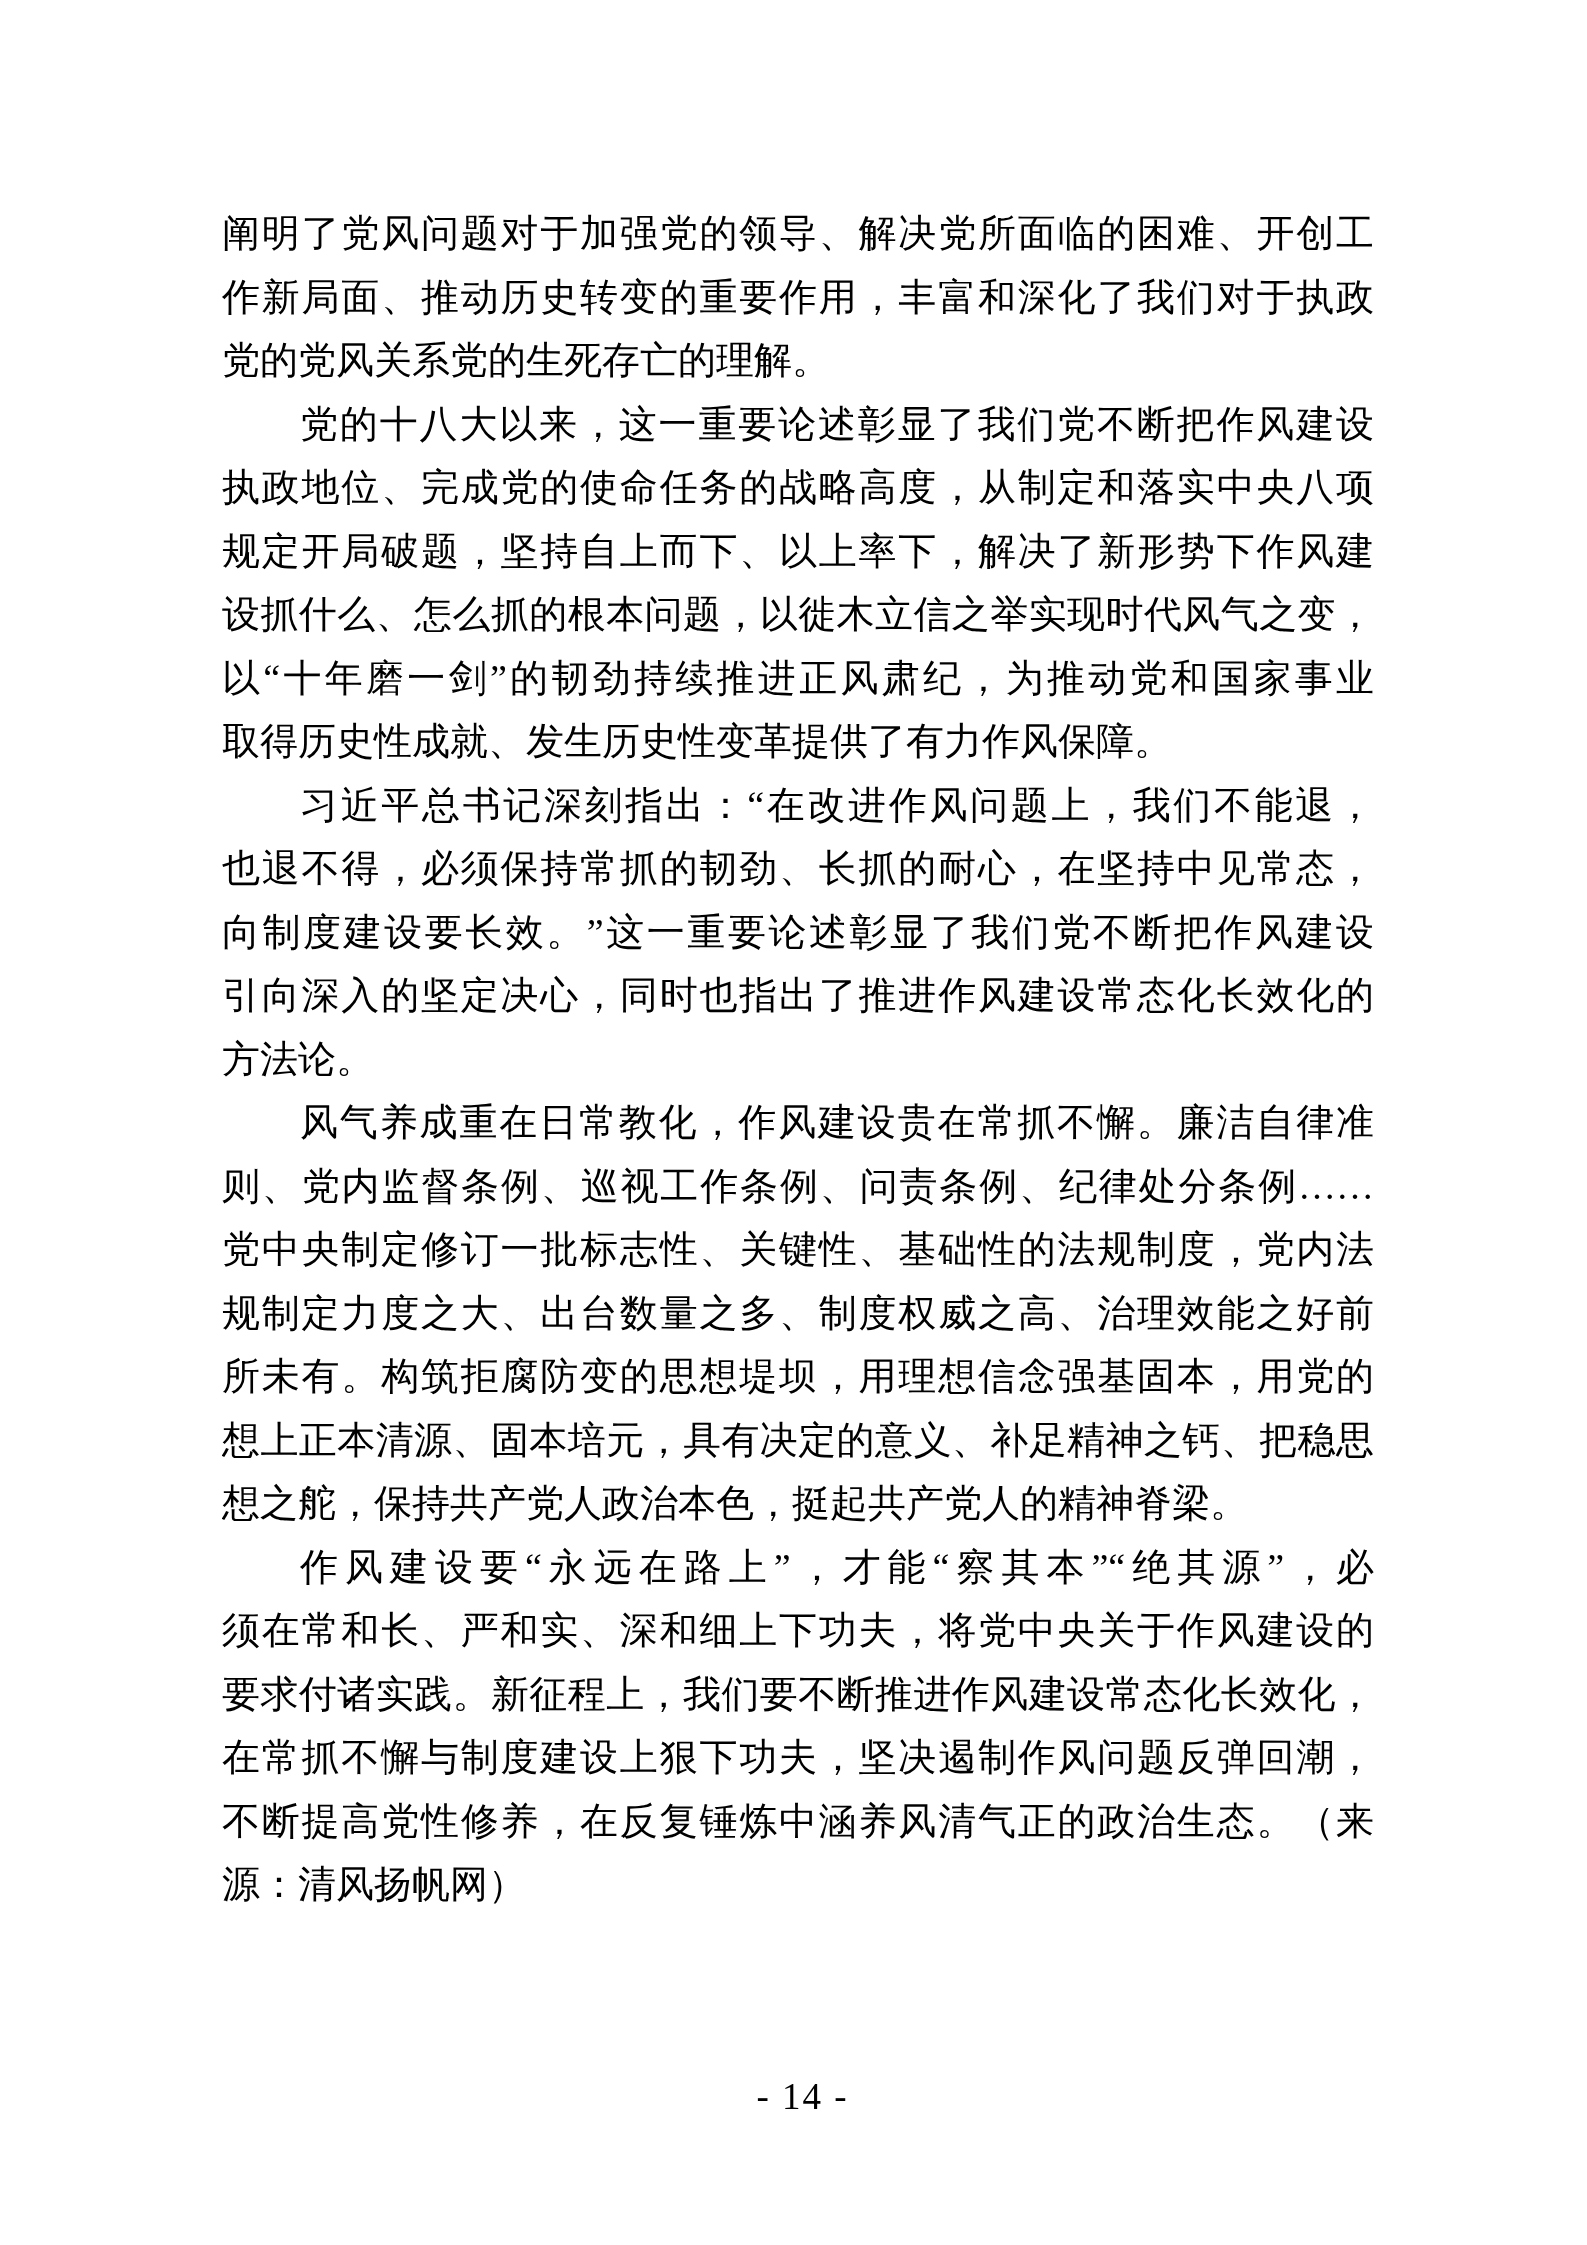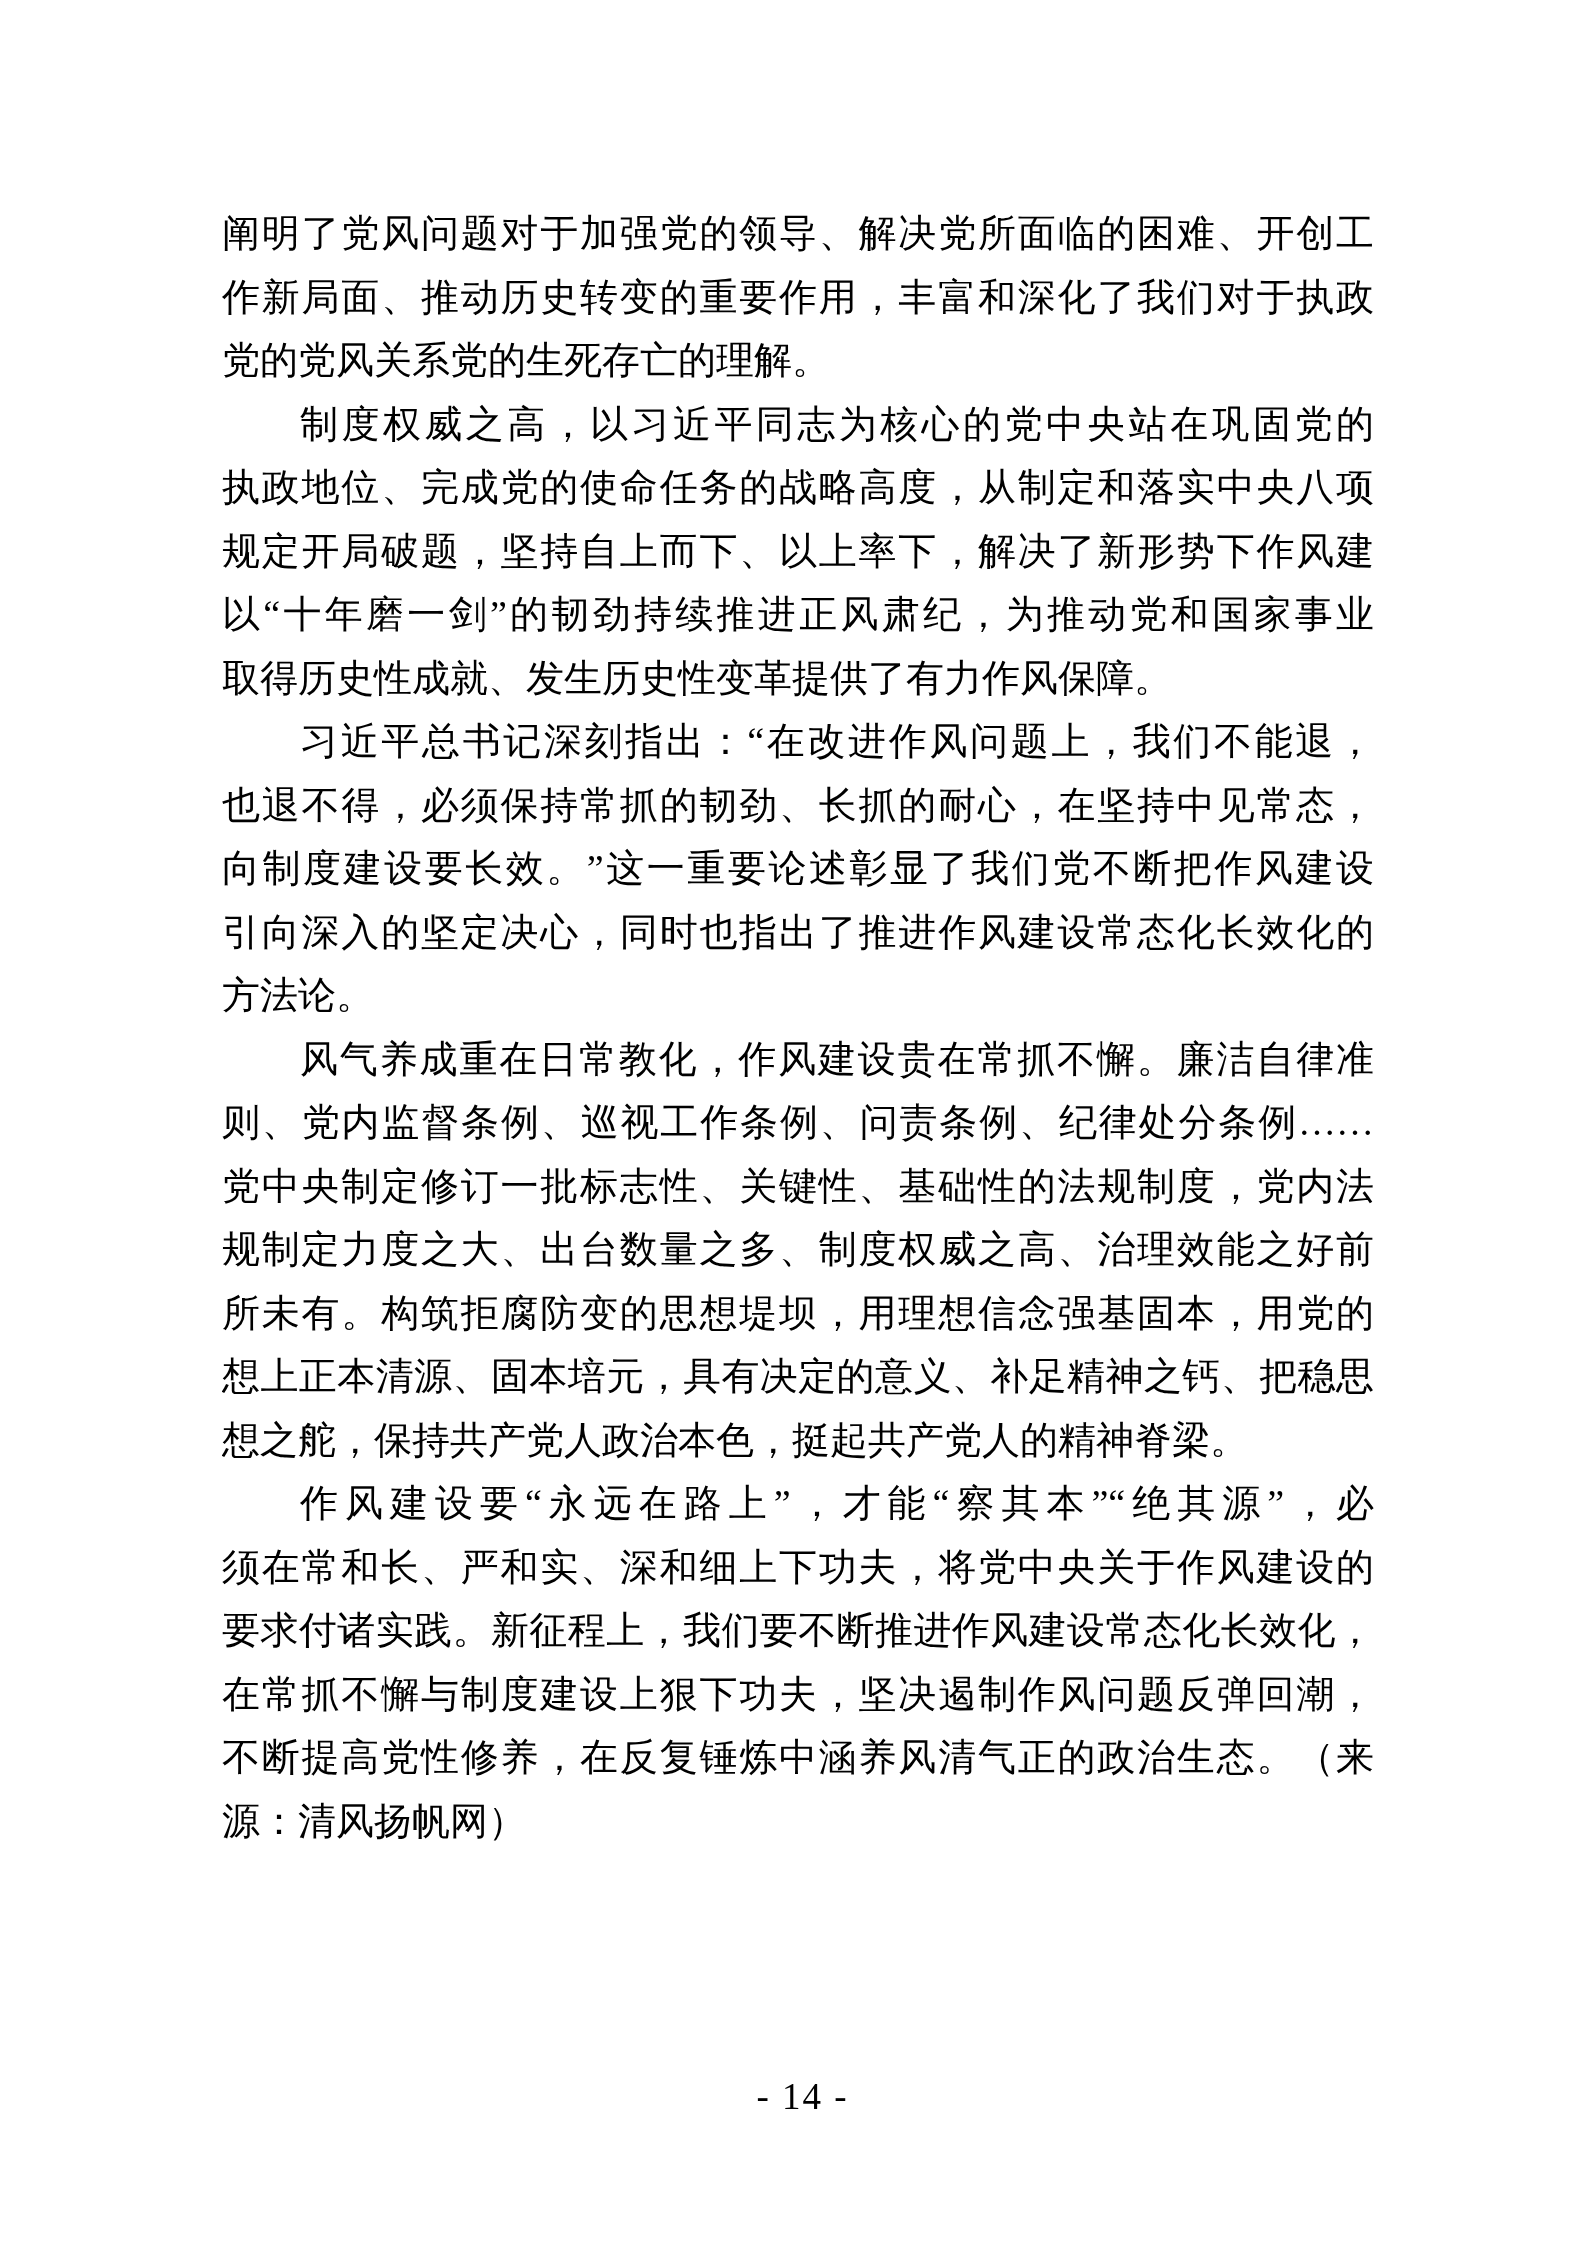--- a/index.html
+++ b/index.html
@@ -59,23 +59,24 @@
 <body>
 
 <div class="page">
   <div class="text-block">
       <div class="paragraph">
         <div class="line">阐明了党风问题对于加强党的领导、解决党所面临的困难、开创工</div>
         <div class="line">作新局面、推动历史转变的重要作用，丰富和深化了我们对于执政</div>
         <div class="line para-end">党的党风关系党的生死存亡的理解。</div>
       </div>
       <div class="paragraph">
-        <div class="line indent">制度权威之高，以习近平同志为核心的党中央站在巩固党的</div>
+        <div class="line indent">党的十八大以来，这一重要论述彰显了我们党不断把作风建设</div>
         <div class="line">执政地位、完成党的使命任务的战略高度，从制定和落实中央八项</div>
         <div class="line">规定开局破题，坚持自上而下、以上率下，解决了新形势下作风建</div>
+        <div class="line">设抓什么、怎么抓的根本问题，以徙木立信之举实现时代风气之变，</div>
         <div class="line">以“十年磨一剑”的韧劲持续推进正风肃纪，为推动党和国家事业</div>
         <div class="line para-end">取得历史性成就、发生历史性变革提供了有力作风保障。</div>
       </div>
       <div class="paragraph">
         <div class="line indent">习近平总书记深刻指出：“在改进作风问题上，我们不能退，</div>
         <div class="line">也退不得，必须保持常抓的韧劲、长抓的耐心，在坚持中见常态，</div>
         <div class="line">向制度建设要长效。”这一重要论述彰显了我们党不断把作风建设</div>
         <div class="line">引向深入的坚定决心，同时也指出了推进作风建设常态化长效化的</div>
         <div class="line para-end">方法论。</div>
       </div>

